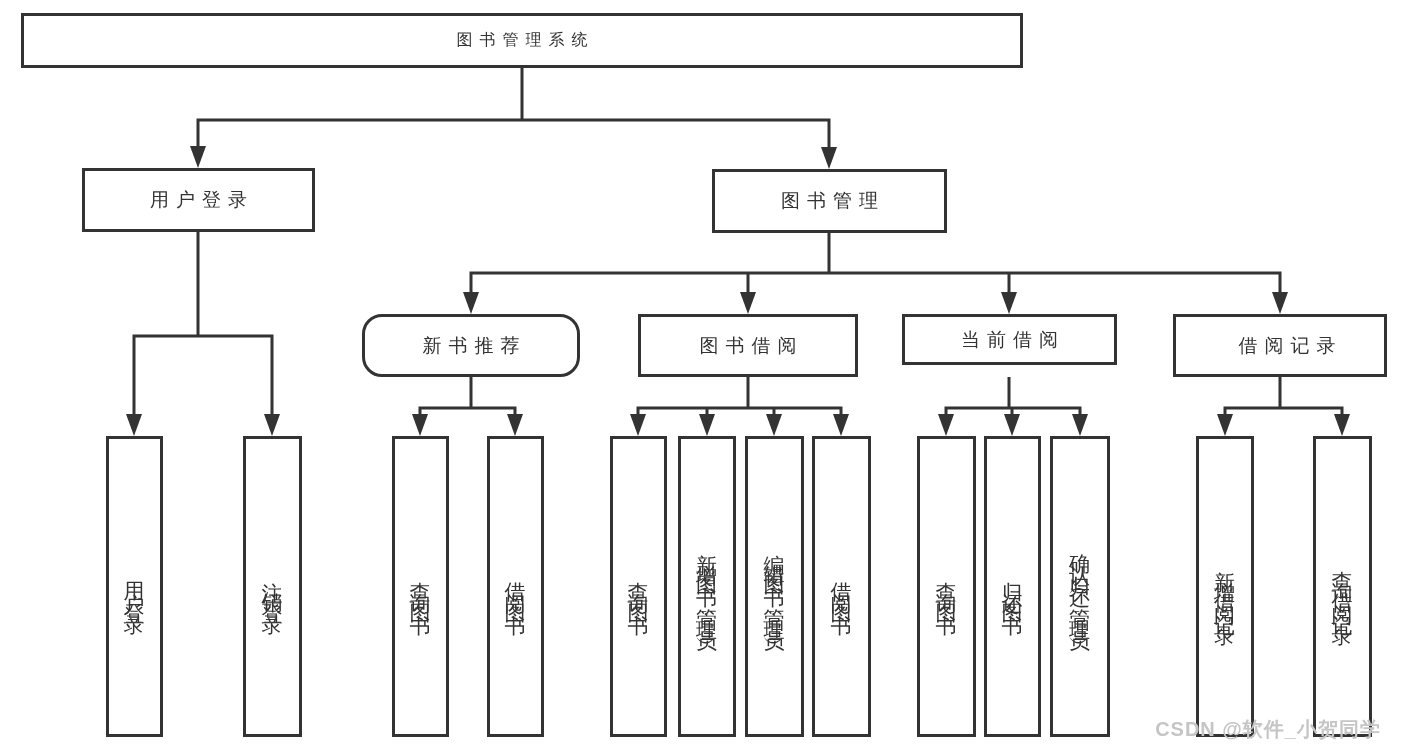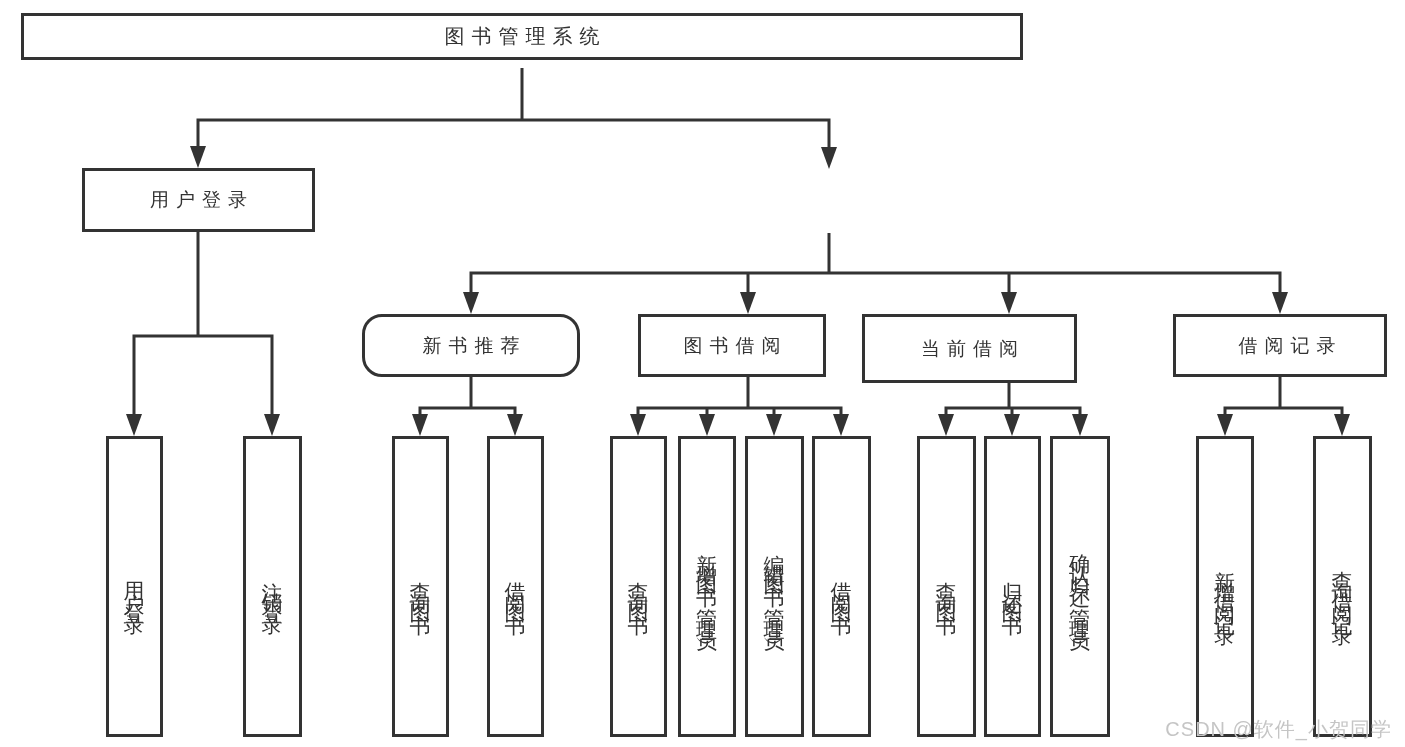--- a/index.html
+++ b/index.html
@@ -44,25 +44,26 @@
   .vbox span {
     writing-mode: vertical-rl;
     font-size: 21px;
     letter-spacing: 11px;
     line-height: 1;
     white-space: nowrap;
   }
   .watermark {
     position: absolute;
     top: 716px;
-    right: 13px;
+    right: 24px;
     font-size: 20px;
     color: #c5c5c5;
     letter-spacing: 1px;
     white-space: nowrap;
+    font-weight: bold;
   }
 </style>
 </head>
 <body>
 
 <div class="canvas">
 
   <svg class="connectors" viewBox="0 0 1405 747" xmlns="http://www.w3.org/2000/svg">
     <g stroke="#333333" stroke-width="3" fill="none">
       <path d="M522 68 V120 M196.5 120 H830.5 M198 120 V150 M829 120 V151"></path>
@@ -89,27 +90,28 @@
       <polygon points="766,414 782,414 774,436"></polygon>
       <polygon points="833,414 849,414 841,436"></polygon>
       <polygon points="938,414 954,414 946,436"></polygon>
       <polygon points="1004,414 1020,414 1012,436"></polygon>
       <polygon points="1072,414 1088,414 1080,436"></polygon>
       <polygon points="1217,414 1233,414 1225,436"></polygon>
       <polygon points="1334,414 1350,414 1342,436"></polygon>
     </g>
   </svg>
 
-  <div class="hbox" style="left:21px; top:13px; width:1002px; height:47px; font-size:20px;">图书管理系统</div>
+  <div class="hbox" style="left:21px; top:13px; width:1002px; height:55px; font-size:16px;">图书管理系统</div>
 
   <div class="hbox" style="left:82px; top:168px; width:233px; height:64px;">用户登录</div>
+  <div class="hbox" style="left:712px; top:169px; width:235px; height:64px;">图书管理</div>
 
   <div class="hbox" style="left:362px; top:314px; width:218px; height:63px;border-radius:20px;">新书推荐</div>
-  <div class="hbox" style="left:638px; top:314px; width:188px; height:63px;">图书借阅</div>
-  <div class="hbox" style="left:862px; top:314px; width:215px; height:69px;">当前借阅</div>
+  <div class="hbox" style="left:638px; top:314px; width:220px; height:63px;">图书借阅</div>
+  <div class="hbox" style="left:902px; top:314px; width:215px; height:51px;">当前借阅</div>
   <div class="hbox" style="left:1173px; top:314px; width:214px; height:63px;padding-left:14px;">借阅记录</div>
 
   <div class="vbox" style="left:106px; width:57px;">
     <span>用户登录</span>
   </div>
   <div class="vbox" style="left:243px; width:59px;">
     <span>注销登录</span>
   </div>
 
   <div class="vbox" style="left:392px; width:57px;">

